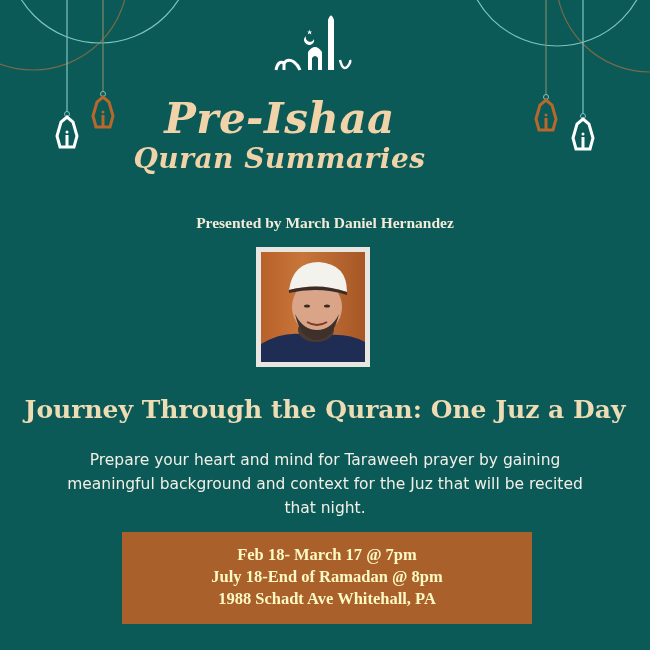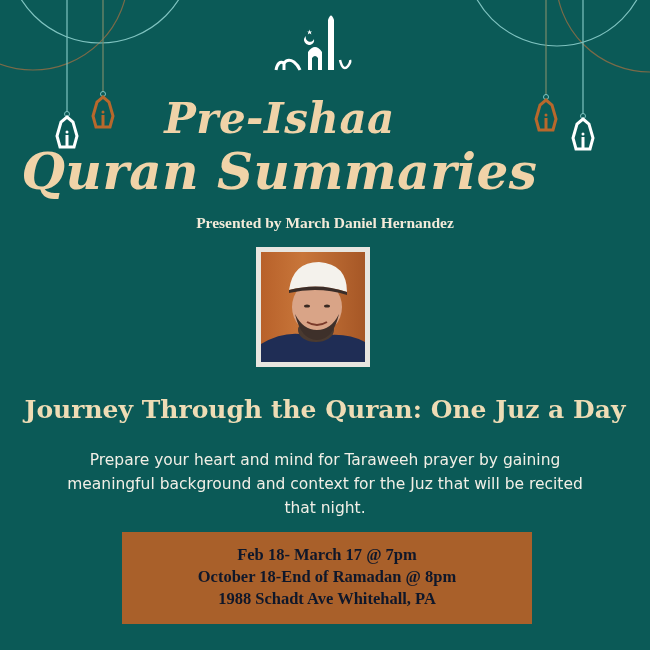--- a/index.html
+++ b/index.html
@@ -10,21 +10,21 @@
     font-family: "DejaVu Serif", serif;
   }
   .deco { position: absolute; left: 0; top: 0; width: 650px; height: 650px; pointer-events: none; }
   .logo { position: absolute; left: 270px; top: 8px; width: 90px; height: 66px; }
   .title {
     position: absolute; left: 0; width: 559px; text-align: center;
     color: #f0d3a8; font-family: "DejaVu Serif", serif; font-weight: bold;
     font-style: italic; letter-spacing: 0.5px;
   }
   .title.l1 { top: 94px; font-size: 42px; }
-  .title.l2 { top: 142px; font-size: 50px; }
+  .title.l2 { top: 142px; font-size: 28px; }
   .presenter {
     position: absolute; left: 0; width: 650px; top: 214px; text-align: center;
     color: #f3ead9; font-family: "Liberation Serif", serif; font-weight: bold; font-size: 15.5px;
   }
   .photo-frame {
     position: absolute; left: 256px; top: 247px; width: 114px; height: 120px;
     background: #e8e6e0; box-sizing: border-box; padding: 5px;
   }
   .photo {
     width: 104px; height: 110px; position: relative; overflow: hidden;
@@ -34,21 +34,21 @@
     position: absolute; left: 0; width: 650px; top: 395px; text-align: center;
     color: #eedcb5; font-family: "DejaVu Serif", serif; font-weight: bold; font-size: 25px;
   }
   .desc {
     position: absolute; left: 60px; width: 530px; top: 428px; text-align: center;
     color: #f1efe6; font-family: "DejaVu Sans", sans-serif; font-size: 15.5px; line-height: 24px; margin-top: 20px;
   }
   .info-box {
     position: absolute; left: 122px; top: 532px; width: 410px; height: 92px;
     background: #a9602a; box-sizing: border-box; padding-top: 12px;
-    text-align: center; color: #0f172a; font-family: "Liberation Serif", serif; font-weight: bold; font-size: 16.5px; line-height: 22px;
+    text-align: center; color: #fef9c3; font-family: "Liberation Serif", serif; font-weight: bold; font-size: 16.5px; line-height: 22px;
   }
   .info-line { display: block; }
 </style>
 </head>
 <body>
 
 <svg class="deco" viewBox="0 0 650 650">
 
   <circle cx="33" cy="-25" r="95" fill="none" stroke="#7a6a48" stroke-width="1.2"></circle>
   <circle cx="100" cy="-50" r="93" fill="none" stroke="#7fc3c0" stroke-width="1.2"></circle>
@@ -130,15 +130,15 @@
       <path d="M46 70 Q56 76 66 70" fill="none" stroke="#7a3a2a" stroke-width="2"></path>
     </svg>
   </div>
 </div>
 
 <div class="subtitle">Journey Through the Quran: One Juz a Day</div>
 <div class="desc">Prepare your heart and mind for Taraweeh prayer by gaining meaningful background and context for the Juz that will be recited that night.</div>
 
 <div class="info-box">
   <span class="info-line">Feb 18- March 17 @ 7pm</span>
-  <span class="info-line">October 18-End of Ramadan @ 8pm</span>
+  <span class="info-line">July 18-End of Ramadan @ 8pm</span>
   <span class="info-line">1988 Schadt Ave Whitehall, PA</span>
 </div>
 
 </body></html>

